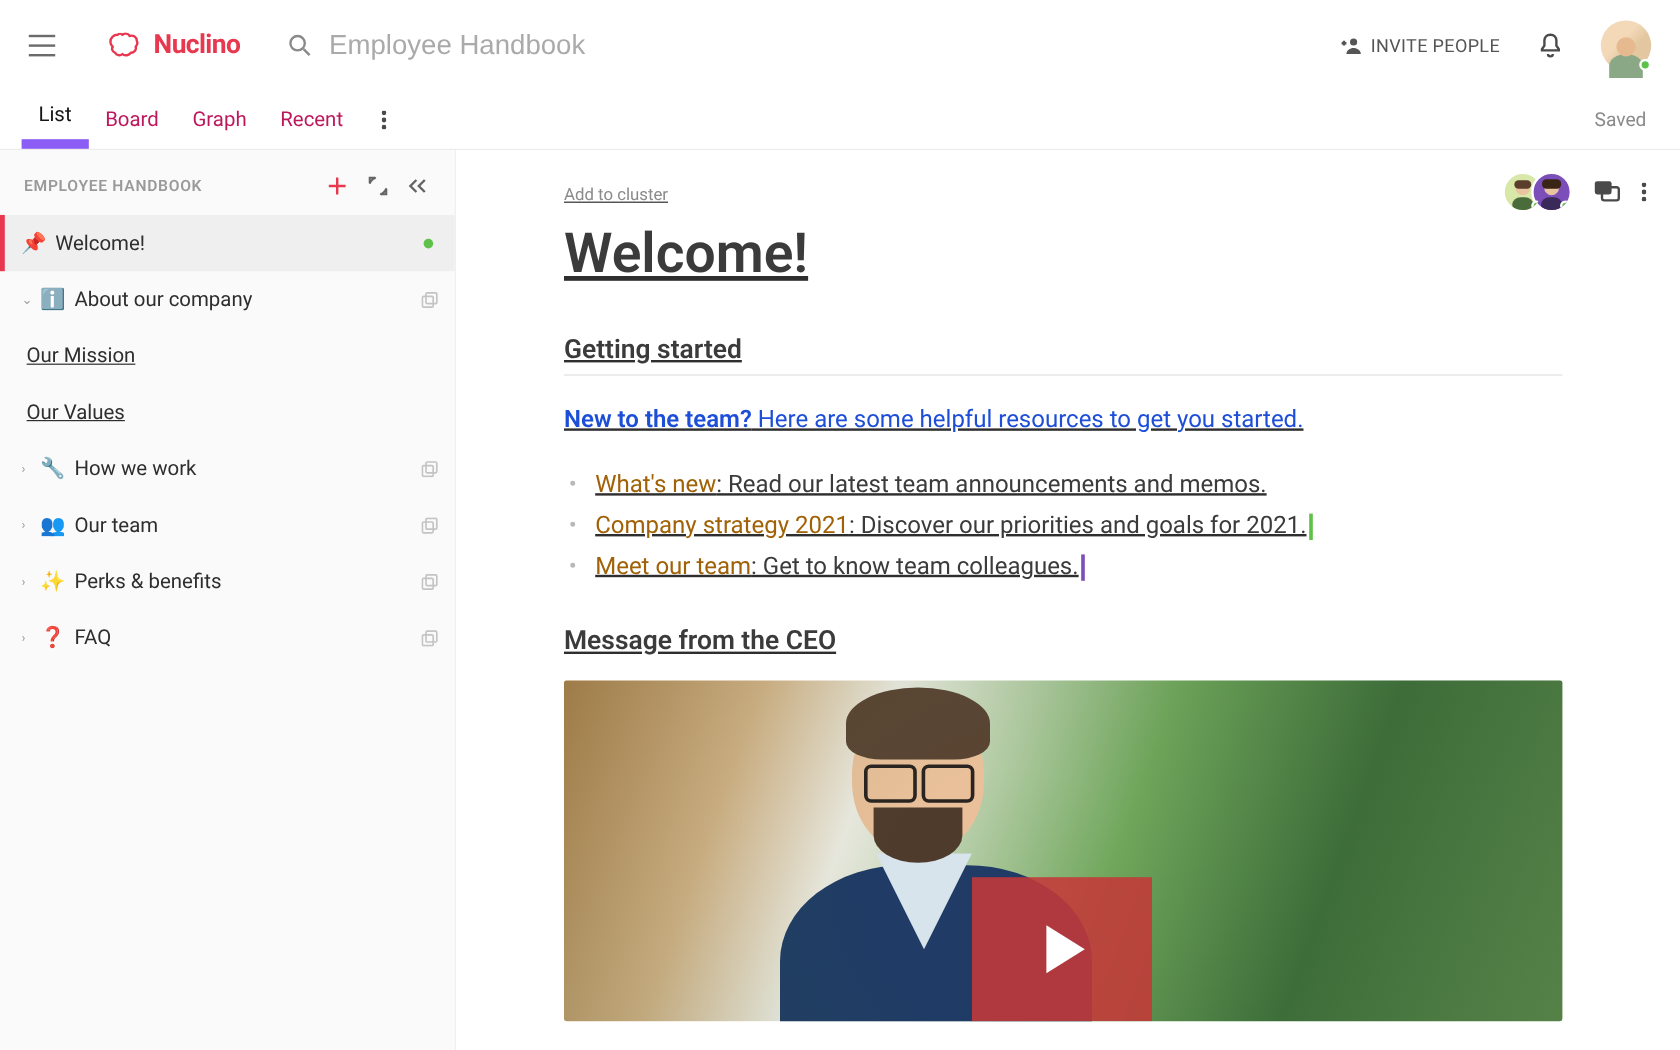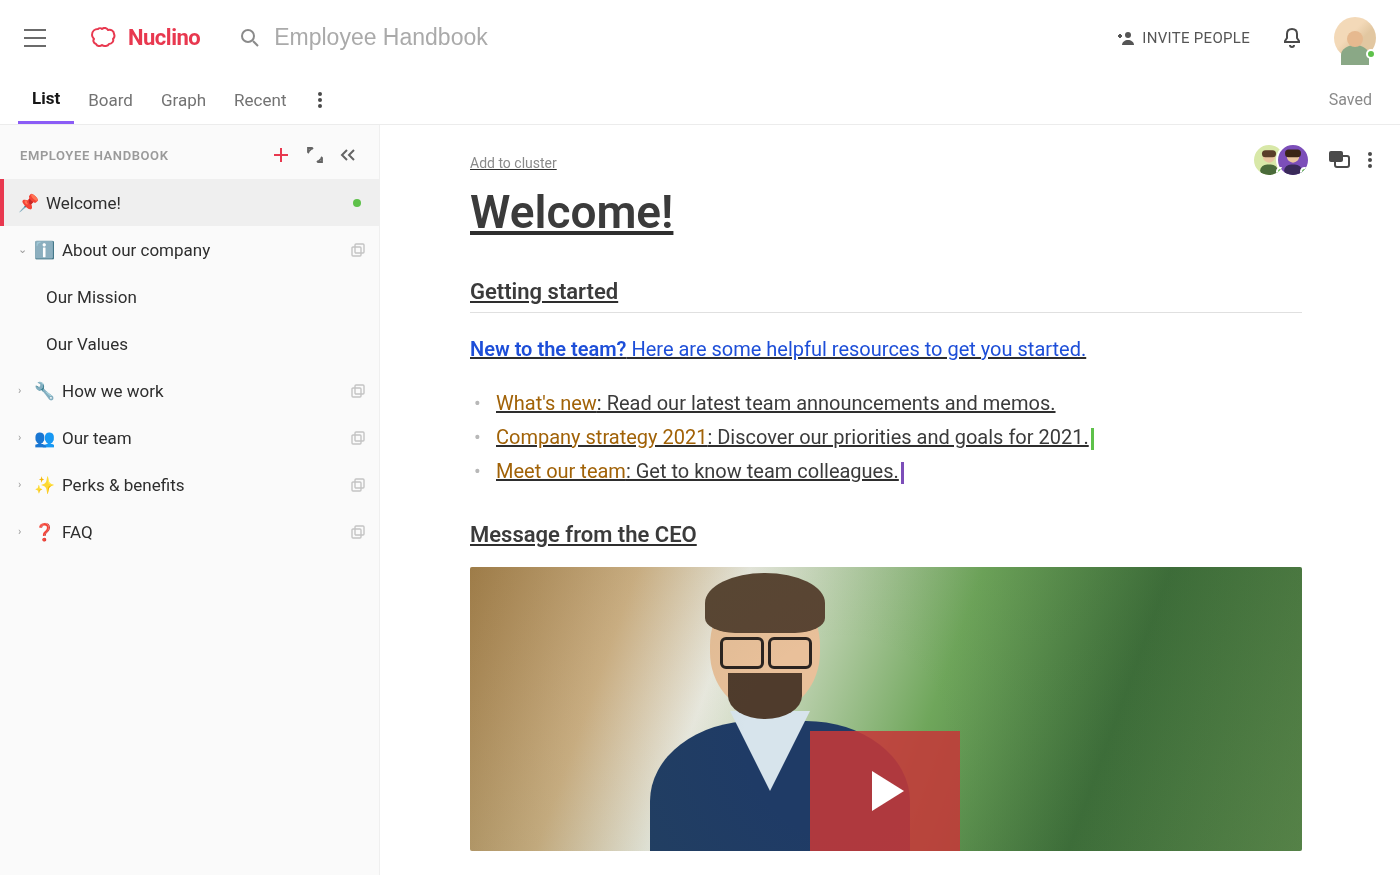--- a/index.html
+++ b/index.html
@@ -28,34 +28,34 @@
 .invite { display: flex; align-items: center; gap: 7px; color: #555; font-size: 15px; letter-spacing: 0.3px; cursor:pointer;}
 .bell { margin: 0 32px; cursor:pointer; color:#4a4a4a;}
 .avatar-wrap { position:relative; }
 .avatar-top { width: 42px; height: 42px; border-radius: 50%; background: linear-gradient(135deg,#f3d9b8 40%,#e2c7a1 60%); display:flex; align-items:flex-end; justify-content:center; overflow:hidden;}
 .avatar-top .head { width:16px;height:16px;border-radius:50%;background:#e6b98f;position:relative;top:-12px;}
 .avatar-top .body { width:28px;height:20px;border-radius:50% 50% 0 0;background:#8aa886;position:absolute;bottom:-6px;}
 .presence-dot { position:absolute; right:0px; bottom:0px; width:10px;height:10px;border-radius:50%;background:#5ec14a;border:2px solid #fff;}
 .tabs-row {
   height: 50px; display:flex; align-items:center; padding: 0 18px; border-bottom: 1px solid #ececec;
 }
-.tab { padding: 0 14px; height:100%; display:flex; align-items:center; font-size:17px; color:#737373; cursor:pointer;}
-.tab.active { border-bottom: 3px solid #8b5cf6; color:#161616; font-weight:700;}
+.tab { padding: 0 14px; height:100%; display:flex; align-items:center; font-size:17px; color:#be185d; cursor:pointer;}
+.tab.active { border-bottom: 8px solid #8b5cf6; color:#161616; font-weight:400;}
 .tab-more { margin-left: 12px; cursor:pointer; color:#4a4a4a; padding:6px;}
 .saved { margin-left:auto; color:#8a8a8a; font-size:16px; padding-right:10px;}
 .two-col { display:flex; height: calc(875px - 125px); }
 .sidebar { width: 380px; background:#fafafa; border-right:1px solid #efefef; display:flex; flex-direction:column;}
 .sb-header { display:flex; align-items:center; padding: 18px 14px 12px 20px; }
 .sb-title { font-size:13px; letter-spacing: 0.6px; color:#9a9a9a; font-weight:600;}
 .sb-header-spacer { flex:1;}
 .sb-plus { color:#e8384f; cursor:pointer; padding:4px 10px;}
 .sb-icon-btn { color:#646464; cursor:pointer; padding:4px 8px;}
 .tree { flex:1; overflow:auto; }
 .tree-item { display:flex; align-items:center; padding: 0 14px 0 18px; height:47px; font-size:17px; color:#2e2e2e; cursor:pointer; position:relative;}
-.tree-item.child { padding-left:46px; }
+.tree-item.child { padding-left:22px;text-decoration:underline; }
 .tree-item.active { background:#efefef; }
 .left-accent { position:absolute; left:0; top:0; bottom:0; width:4px; background:#e8384f;}
 .ti-caret { width:12px; color:#9a9a9a; font-size:11px; margin-right:4px;}
 .ti-icon { width:20px; text-align:center; margin-right:8px;}
 .ti-label { flex:1; white-space:nowrap; overflow:hidden; text-overflow:ellipsis;}
 .ti-dot { width:8px;height:8px;border-radius:50%;background:#5ec14a; margin-right:4px;}
 .ti-copy { color:#c4c4c4; }
 .main { flex:1; position:relative; overflow:auto;}
 .doc-toolbar { position:absolute; top:18px; right:28px; display:flex; align-items:center; gap:18px;}
 .collab-avatars { display:flex; }

